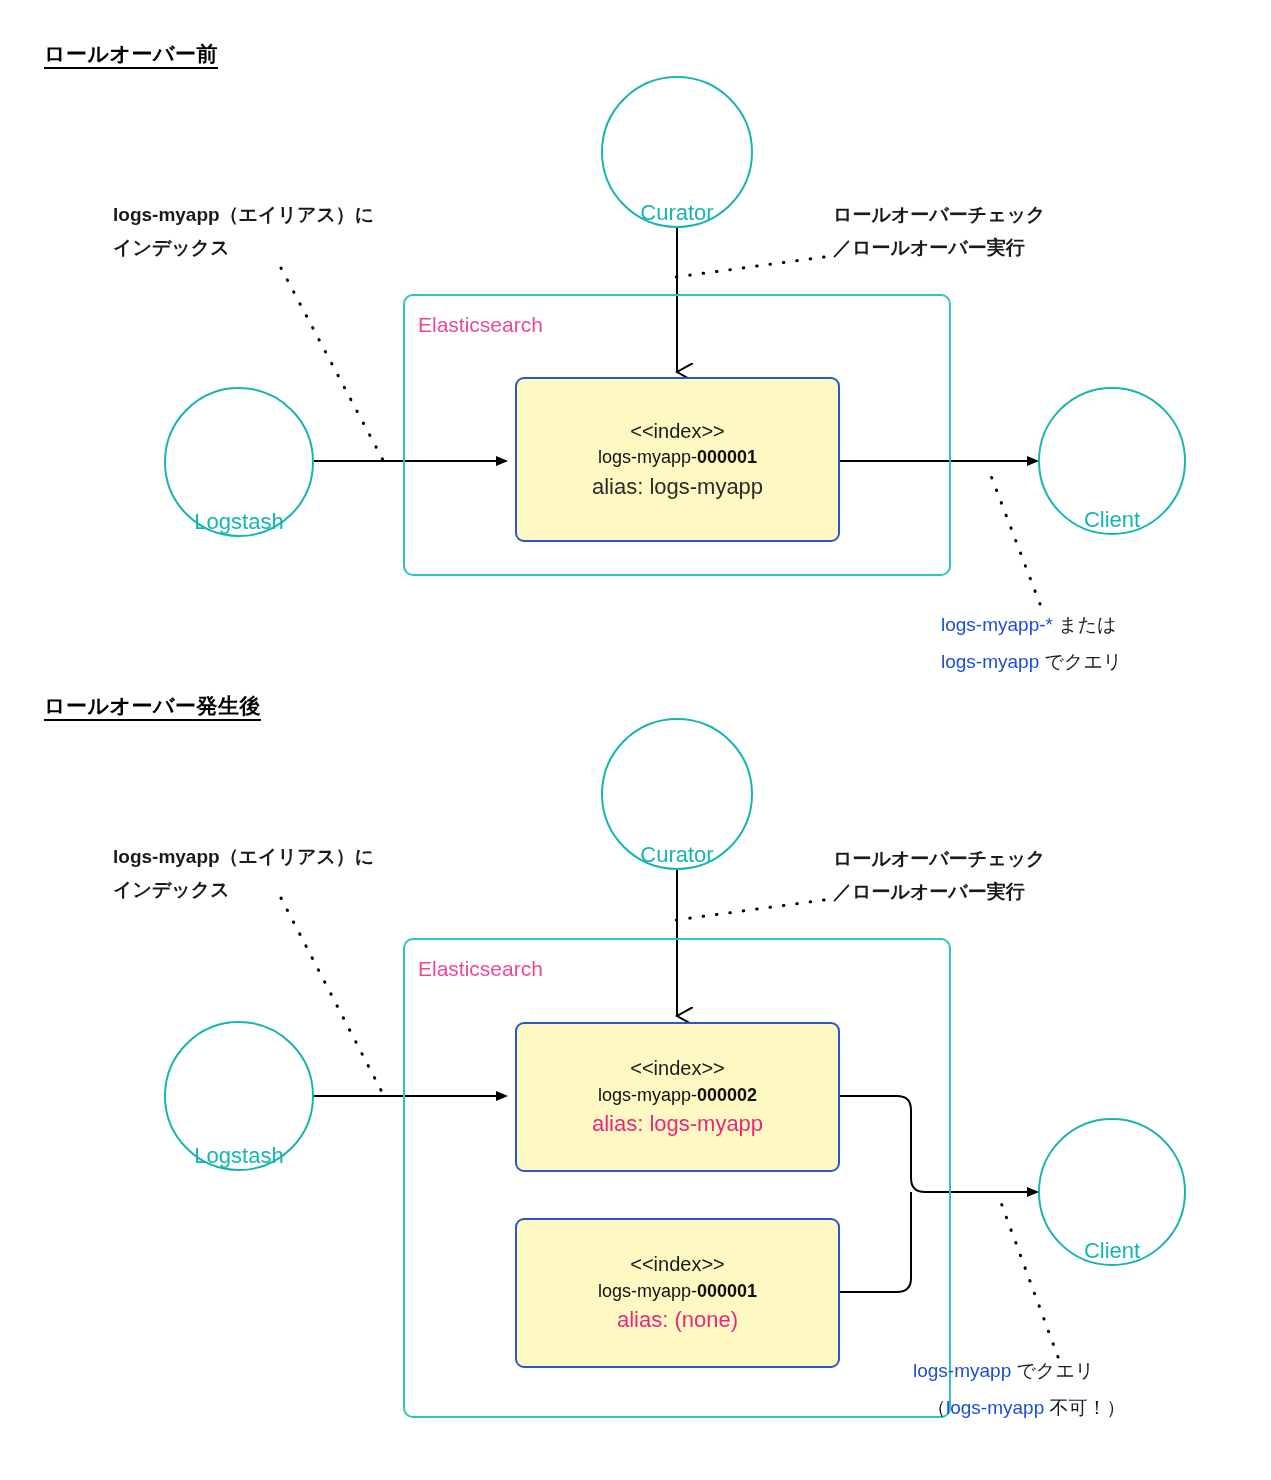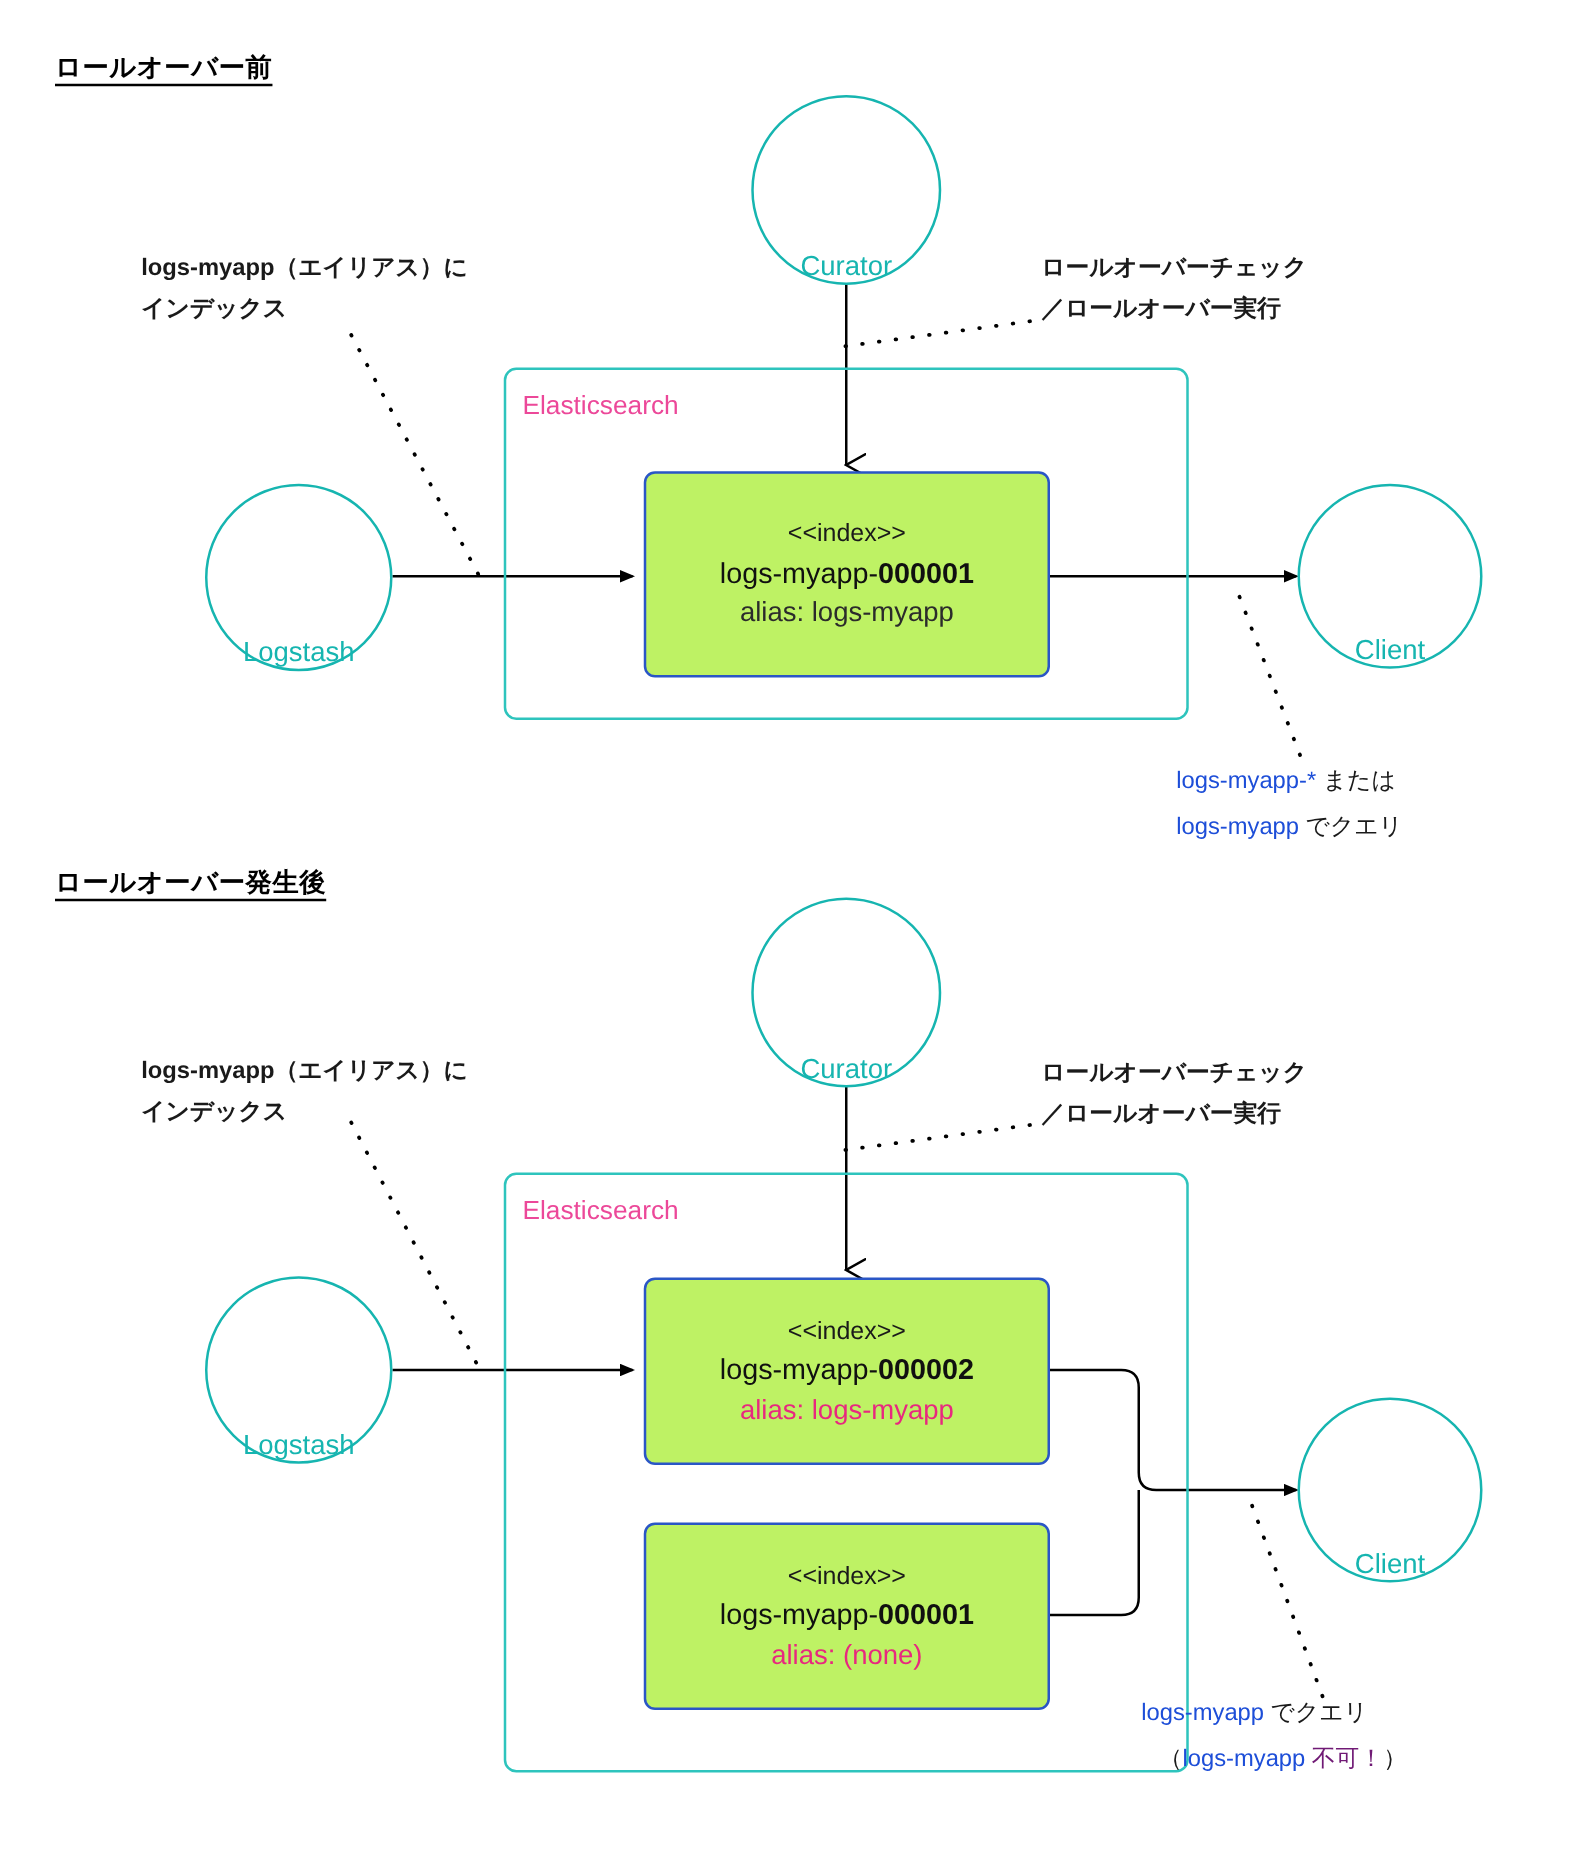--- a/index.html
+++ b/index.html
@@ -22,41 +22,41 @@
   }
   .es-container{
     position:absolute;border:2px solid #2ec4bd;border-radius:10px;
     background:transparent;box-sizing:border-box;
   }
   .es-label{
     position:absolute;font-size:21px;color:#ec4899;white-space:nowrap;
   }
   .index-box{
     position:absolute;border:2.5px solid #2a56c6;border-radius:9px;
-    background:#bef264;box-sizing:border-box;
+    background:#fef9c3;box-sizing:border-box;
     display:flex;flex-direction:column;align-items:center;justify-content:center;
     line-height:1.42;
   }
   .idx-stereo{font-size:20px;color:#1a1a1a;}
-  .idx-name{font-size:23px;color:#101010;}
+  .idx-name{font-size:18px;color:#101010;}
   .idx-name b{font-weight:bold;}
   .idx-alias{font-size:22px;}
   .alias-dark{color:#2b2b2b;}
   .alias-pink{color:#e8287f;}
   .annot{
     position:absolute;font-size:19px;color:#1a1a1a;line-height:1.75;
     white-space:nowrap;
     font-weight:bold;
   }
   .annot-pink{
     position:absolute;font-size:19px;line-height:1.95;color:#1a1a1a;
     white-space:nowrap;
   }
   .pink-b{color:#1d4ed8;font-weight:normal;}
-  .pink-n{color:#701a75;}
+  .pink-n{color:#0f172a;}
 </style>
 </head>
 <body>
 
 <svg class="svg-layer" viewBox="0 0 1271 1480">
   <defs>
     <marker id="solidArrow" markerWidth="12" markerHeight="10" refX="10" refY="5" orient="auto" markerUnits="userSpaceOnUse">
       <path d="M0,0 L12,5 L0,10 z" fill="#000"></path>
     </marker>
     <marker id="openArrow" markerWidth="20" markerHeight="18" refX="9.5" refY="16" orient="auto" markerUnits="userSpaceOnUse">

